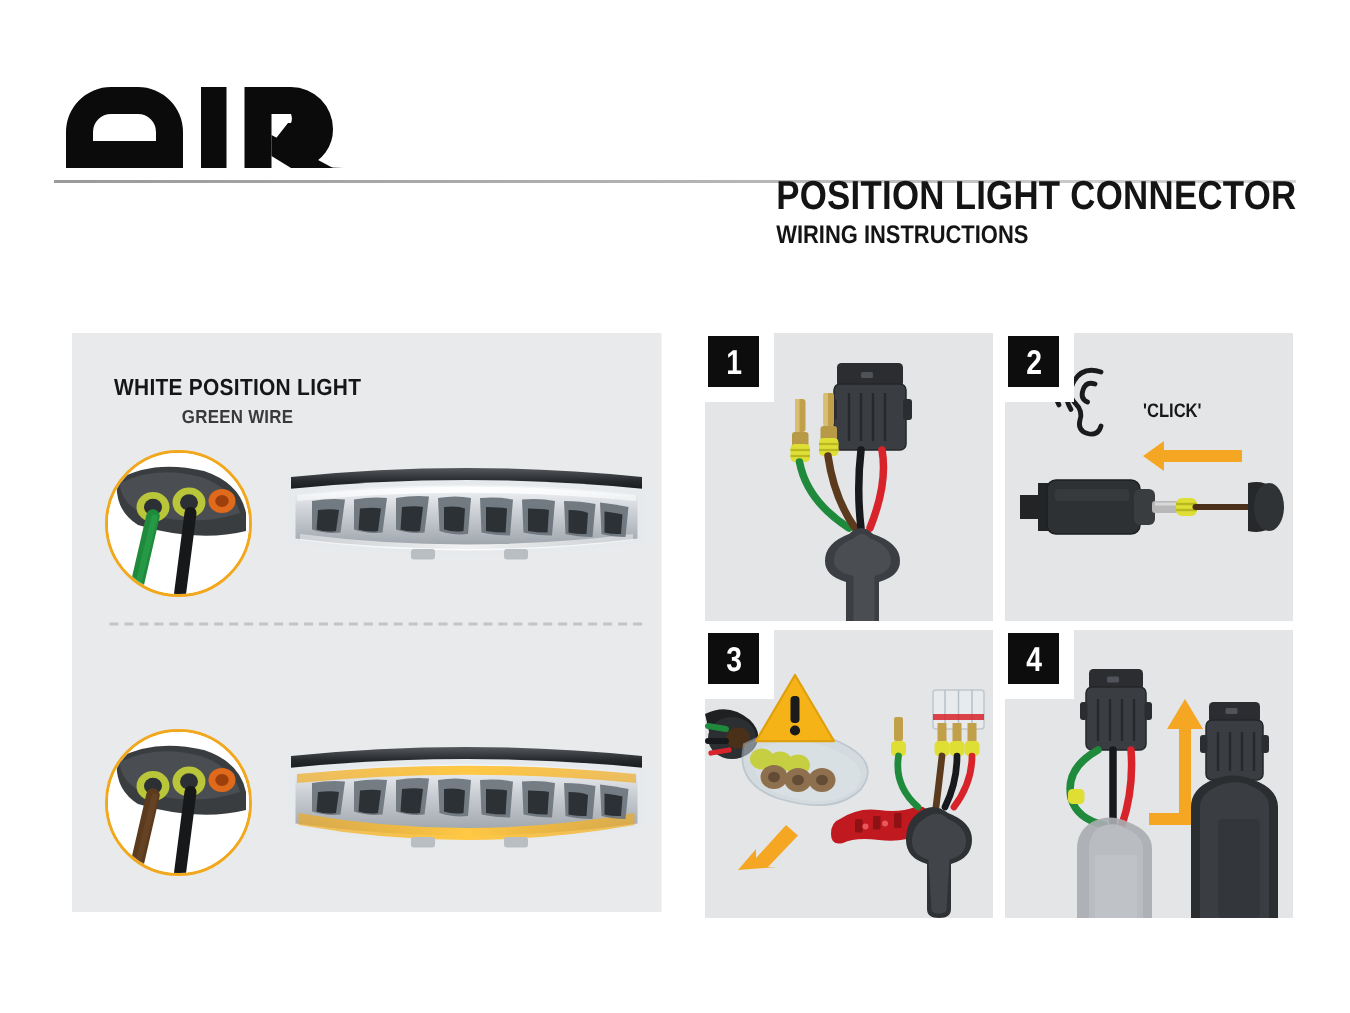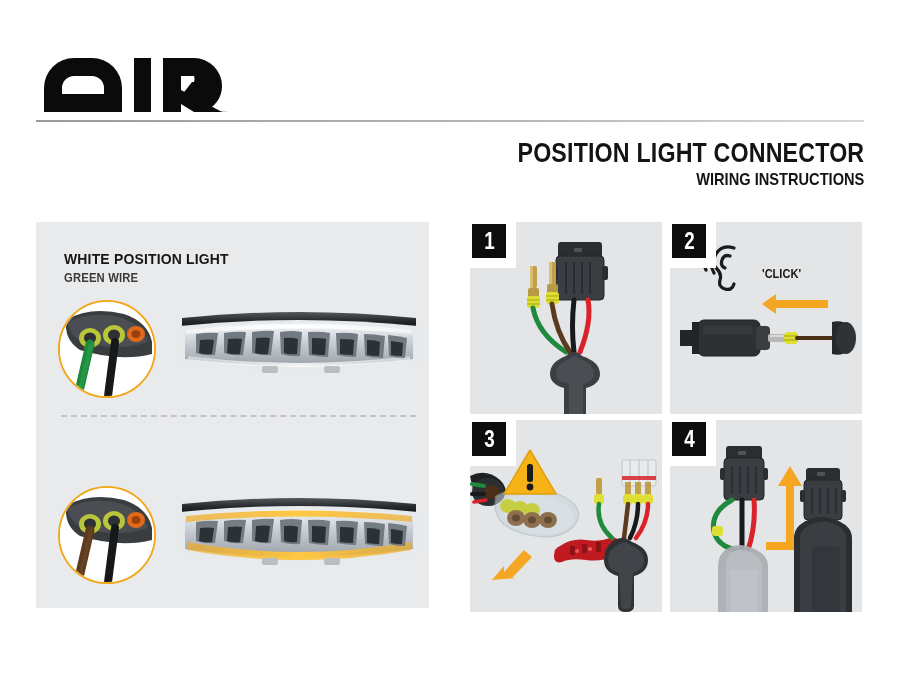--- a/index.html
+++ b/index.html
@@ -12,41 +12,42 @@
   #page { position: relative; width: 900px; height: 675px; background: #fff; }
 
   
   #header { position: absolute; left: 0; top: 0; width: 900px; height: 190px; }
   #logo-wrap { position: absolute; left: 44px; top: 58px; }
   #logo-svg { display: block; }
   #header-rule {
     position: absolute; left: 36px; top: 120px; width: 828px; height: 2px;
     background: linear-gradient(to right, #9a9a9a 0%, #b5b5b5 55%, #d8d8d8 100%);
   }
-  #title-block { position: absolute; right: 36px; top: 140px; text-align: right; }
+  #title-block { position: absolute; right: 36px; top: 117px; }
   #main-title {
     font-family: "Liberation Sans Narrow", "Liberation Sans", sans-serif;
     font-weight: 700; font-size: 27px; letter-spacing: 0.2px;
     color: #141414; line-height: 1.02;
     transform: scaleX(0.86); transform-origin: right center;
     white-space: nowrap;
   }
   #sub-title {
     font-family: "Liberation Sans Narrow", "Liberation Sans", sans-serif;
     font-weight: 700; font-size: 17px; color: #141414;
     line-height: 1.1; margin-top: 3px;
     transform: scaleX(0.86); transform-origin: right center;
     white-space: nowrap;
   }
 
   
   #left-panel {
-    position: absolute; left: 36px; top: 222px;
+    position: absolute; left: 48px; top: 222px;
     width: 393px; height: 386px;
     background: #e9eaec;
+    text-align: center;
   }
   .sec-title {
     font-family: "Liberation Sans Narrow", "Liberation Sans", sans-serif;
     font-weight: 700; font-size: 15.5px; color: #161616;
     transform: scaleX(0.9); transform-origin: left center;
     white-space: nowrap; letter-spacing: 0.2px;
   }
   .sec-sub {
     font-family: "Liberation Sans Narrow", "Liberation Sans", sans-serif;
     font-weight: 700; font-size: 12.5px; color: #3a3a3a;

